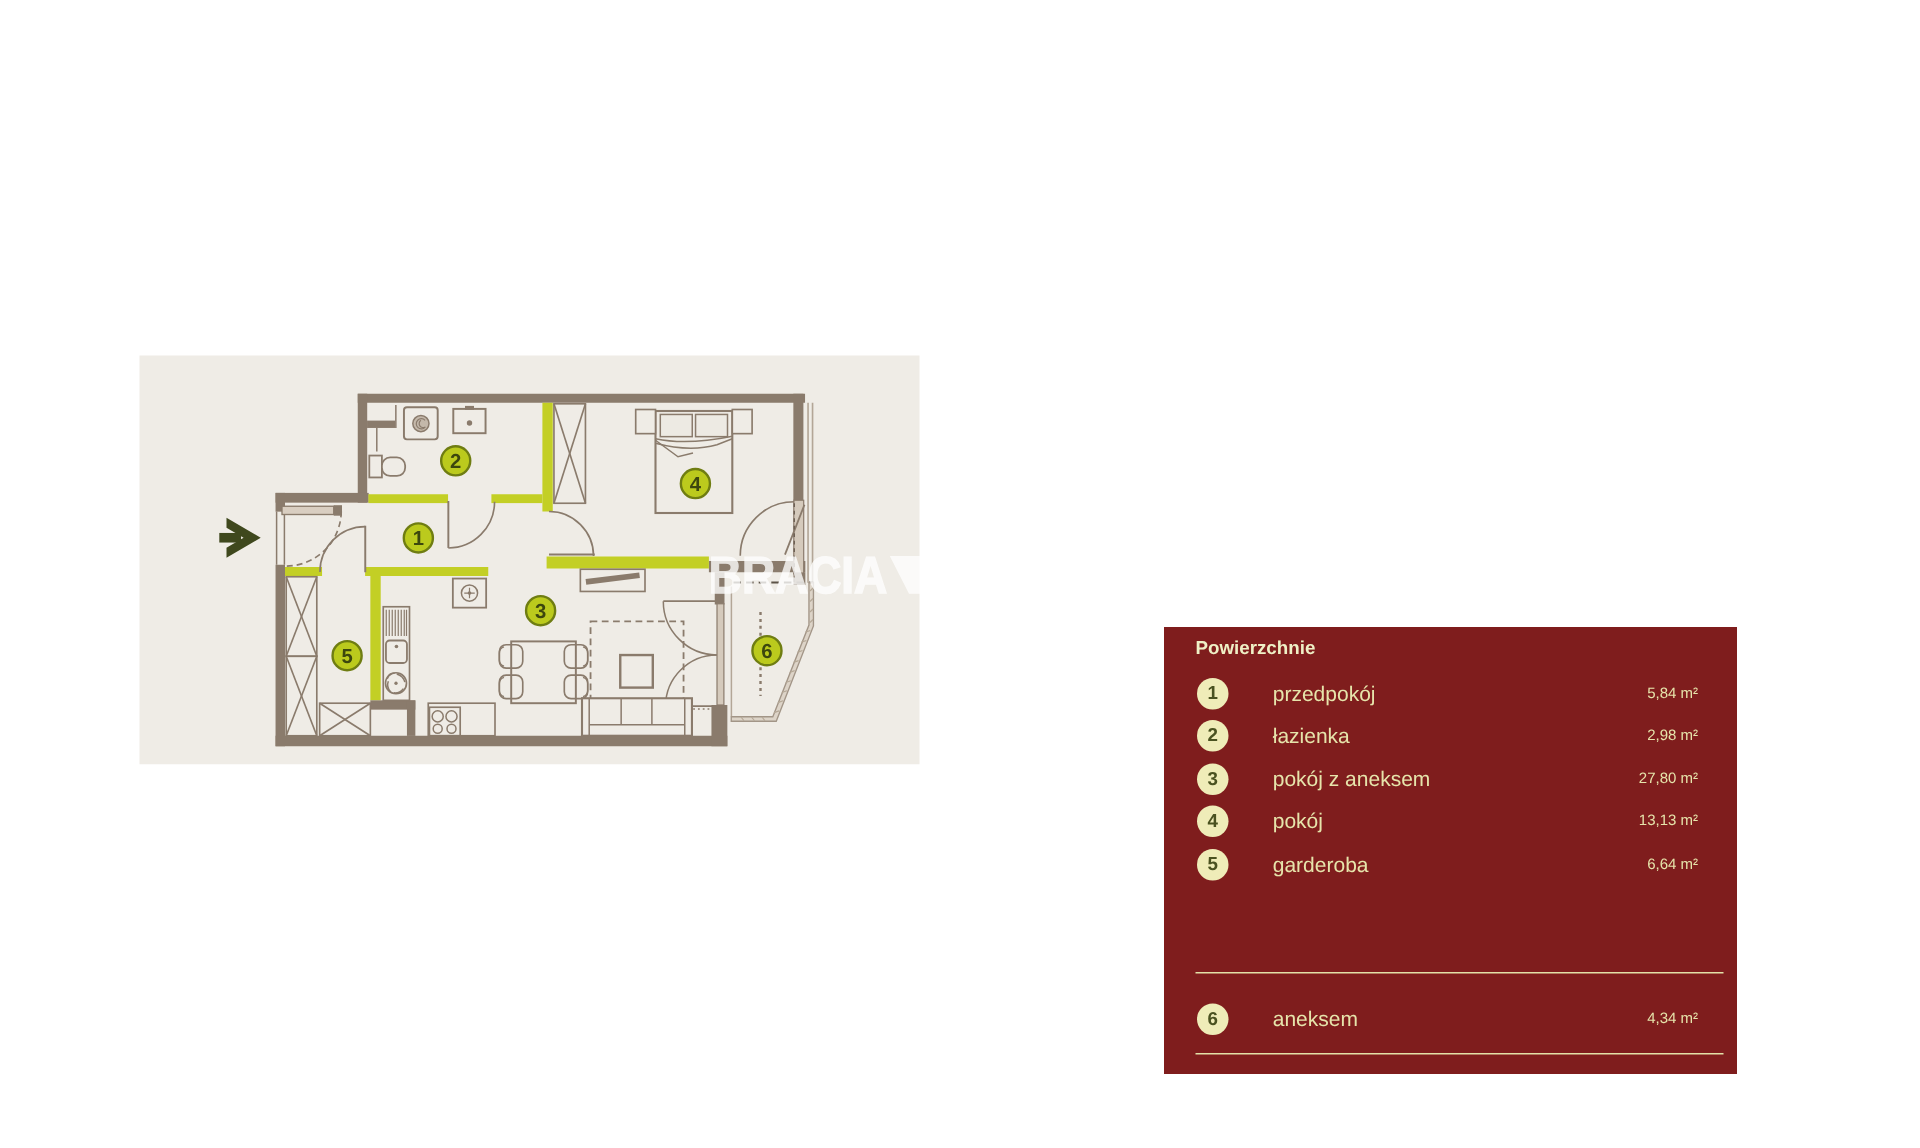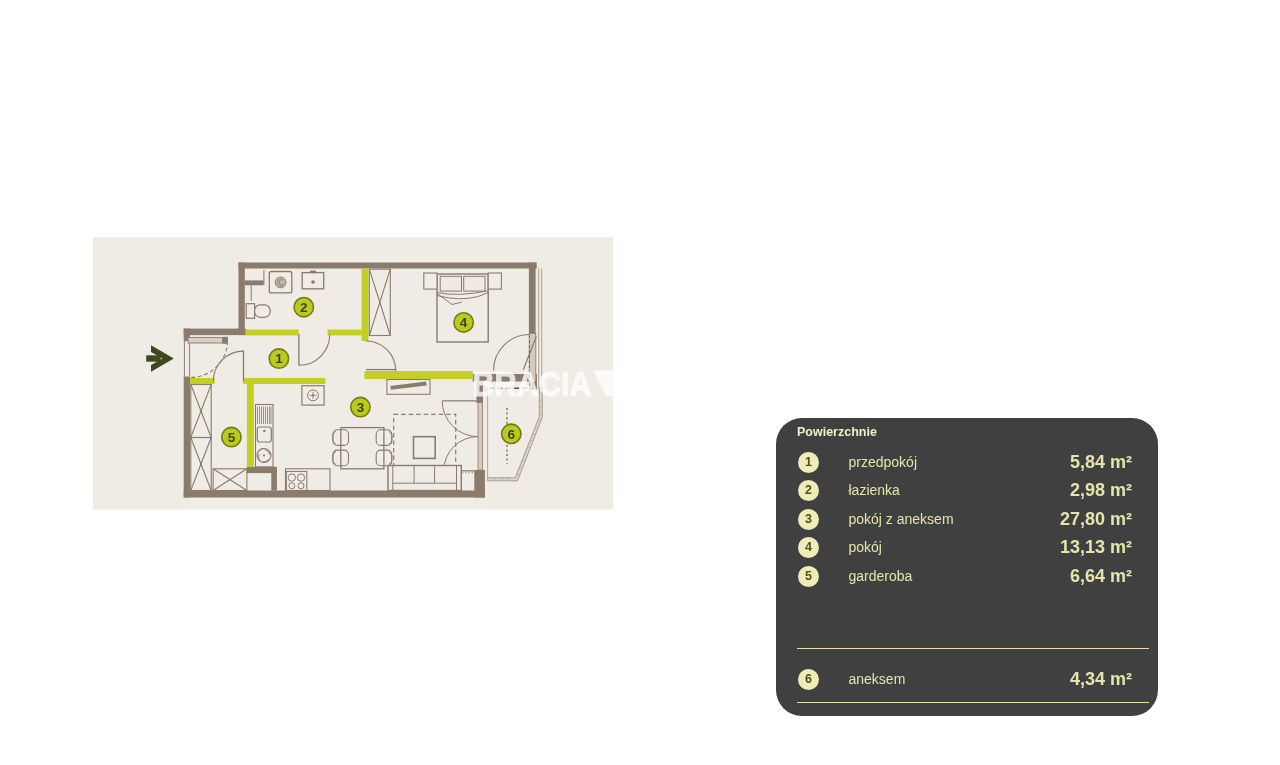--- a/index.html
+++ b/index.html
@@ -1,23 +1,23 @@
 <!DOCTYPE html>
 <html><head>
 <meta charset="utf-8">
 <style>
   html,body{margin:0;padding:0;width:1280px;height:765px;background:#ffffff;overflow:hidden;}
   *{box-sizing:border-box;}
   body{font-family:"Liberation Sans", sans-serif;}
-  .panel{position:absolute;left:776px;top:418px;width:382px;height:298px;background:#404040;border-radius:26px;}
+  .panel{position:absolute;left:776px;top:418px;width:382px;height:298px;background:#7f1d1d;}
   .ptitle{position:absolute;left:21px;top:7px;font-size:12.5px;font-weight:bold;color:#eff0c6;}
   .row{position:absolute;left:0;width:100%;height:22px;}
   .num{position:absolute;left:22px;top:0;width:21px;height:21px;border-radius:50%;background:#efecb8;color:#4a5220;font-size:12.5px;font-weight:bold;text-align:center;line-height:21px;}
   .nm{position:absolute;left:72.5px;top:0;line-height:21px;font-size:14px;color:#e6e4ab;}
-  .ar{position:absolute;right:26px;top:0;line-height:21px;font-size:18px;color:#e6e4ab;font-weight:bold;}
+  .ar{position:absolute;right:26px;top:0;line-height:21px;font-size:10px;color:#e6e4ab;}
   .sep{position:absolute;left:21px;width:352px;height:1px;background:#e3e1a8;}
 </style>
 </head>
 <body>
 
 <svg width="1280" height="765" viewBox="0 0 1280 765" style="position:absolute;left:0;top:0;" shape-rendering="auto">
 
   <rect x="93" y="237" width="520" height="272.5" fill="#efece6"></rect>
 
   <g fill="#3f481d">

